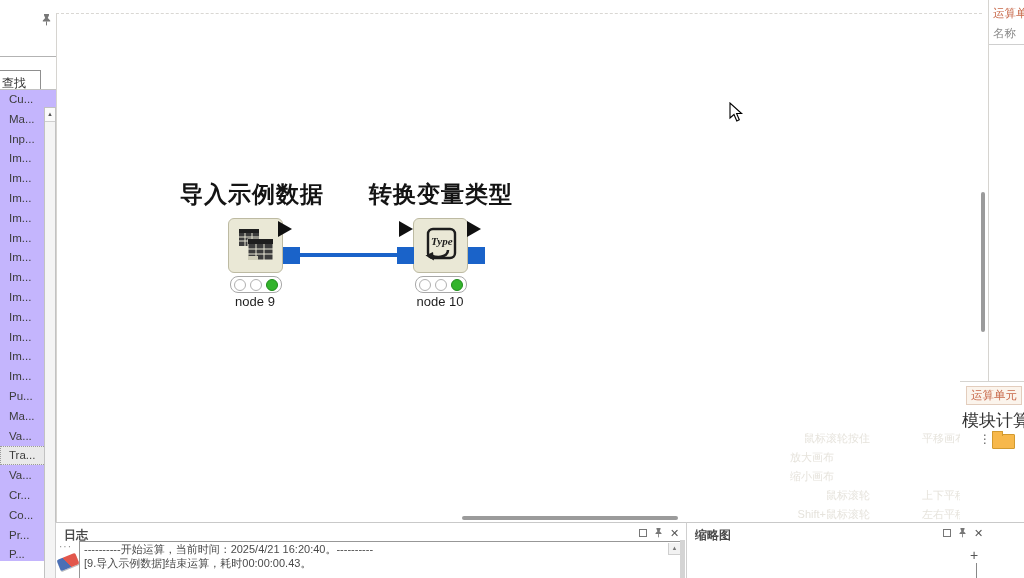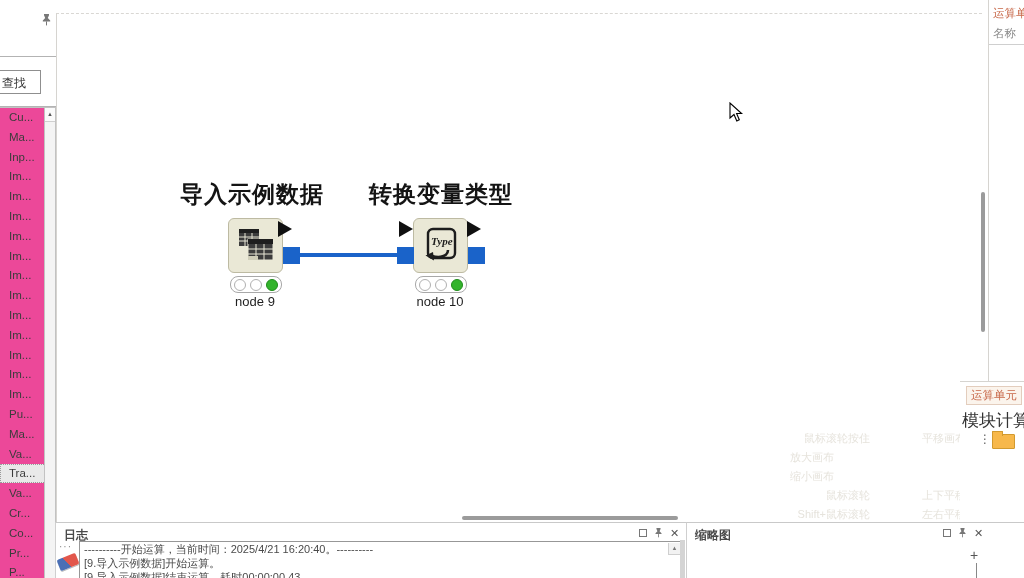--- a/index.html
+++ b/index.html
@@ -7,21 +7,21 @@
     position:relative;width:1024px;height:578px;background:#ffffff;
     font-family:"Liberation Sans","DejaVu Sans",sans-serif;overflow:hidden;
   }
   
   #left-strip{position:absolute;left:0;top:0;width:80px;height:578px;background:#fff;}
   .pin-glyph{position:absolute;color:#777;}
   #left-pin{left:41px;top:13px;}
   #search-wrap{position:absolute;left:-6px;top:56px;width:61px;height:49px;border:1px solid #b3b3b3;background:#fff;}
   #search-box{position:absolute;left:2px;top:13px;width:44px;height:24px;border:1px solid #8f8f8f;background:#fff;
     font-size:12px;color:#2e2e2e;line-height:24px;padding-left:4px;box-sizing:border-box;}
-  #category-list{position:absolute;left:-1px;top:107px;width:45px;height:471px;border:1px solid #c2c2c2;border-bottom:none;background:#ec4899;overflow:hidden;}
+  #category-list{position:absolute;left:-1px;top:89px;width:45px;height:471px;border:1px solid #c2c2c2;border-bottom:none;background:#c4b5fd;overflow:hidden;padding-left:24px;}
   .cat-item{position:absolute;left:0;width:43px;height:19px;line-height:19px;padding-left:9px;font-size:11.5px;color:#3c3c3c;white-space:nowrap;}
   .cat-item.selected{background:#e9e9e9;outline:1px dotted #9a9a9a;outline-offset:-1px;}
   #list-scrollbar{position:absolute;left:44px;top:107px;width:12px;height:471px;background:#f4f4f4;border:1px solid #c2c2c2;border-bottom:none;box-sizing:border-box;}
   #list-scroll-up{position:absolute;left:0;top:0;width:10px;height:13px;border-bottom:1px solid #cfcfcf;background:#fbfbfb;
     font-size:6px;color:#555;text-align:center;line-height:13px;}
   
   #canvas{position:absolute;left:56px;top:13px;width:926px;height:509px;background:#fff;
     border-top:1px dashed #d9d7d3;border-left:1px solid #d6d4d0;box-sizing:border-box;}
   .node-title{position:absolute;font-size:23px;font-weight:700;color:#141414;letter-spacing:1px;text-align:center;width:164px;}
   #title-1{left:170px;top:179px;}
@@ -227,21 +227,20 @@
           <path d="M3 1h5v1.2L6.8 5l2.4 2.4v1H1.8v-1L4.2 5 3 2.2z" fill="#777"></path>
           <rect x="5" y="8.4" width="1" height="4" fill="#777"></rect>
         </svg>
       <span class="close-glyph">✕</span>
     </div>
     <div id="log-more">···</div>
     <div id="log-eraser"></div>
     <div id="log-content">
       <div id="log-lines">
           <div class="log-line">----------开始运算，当前时间：2025/4/21 16:20:40。----------</div>
-          <div class="log-line">[9.导入示例数据]开始运算。</div>
           <div class="log-line">[9.导入示例数据]结束运算，耗时00:00:00.43。</div>
         </div>
       <div id="log-scroll">▲</div>
     </div>
   </div>
 
   <div id="panel-splitter"></div>
 
   <div id="minimap-panel" class="bottom-panel">
     <div class="panel-title">缩略图</div>

